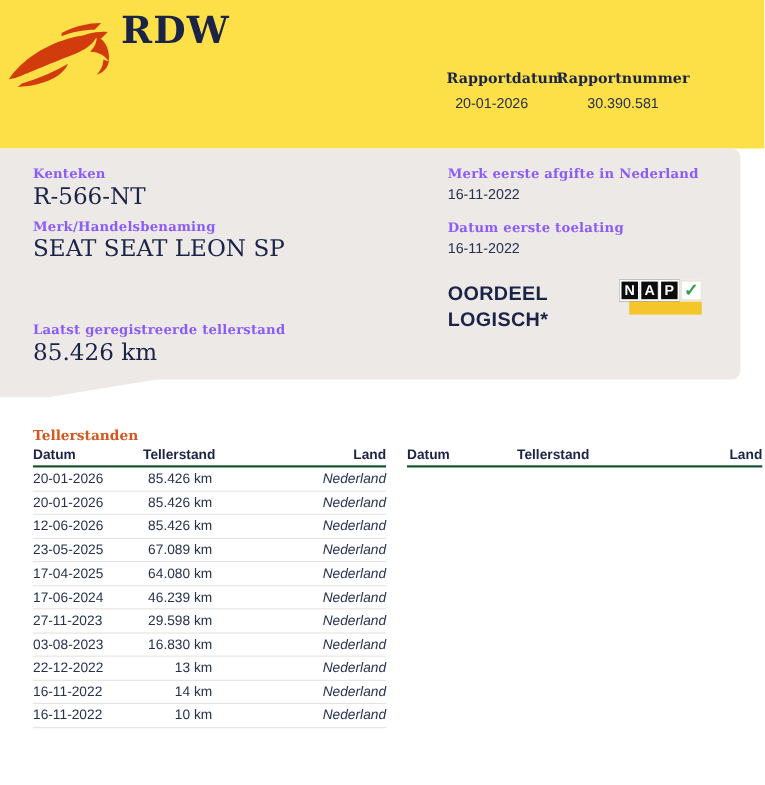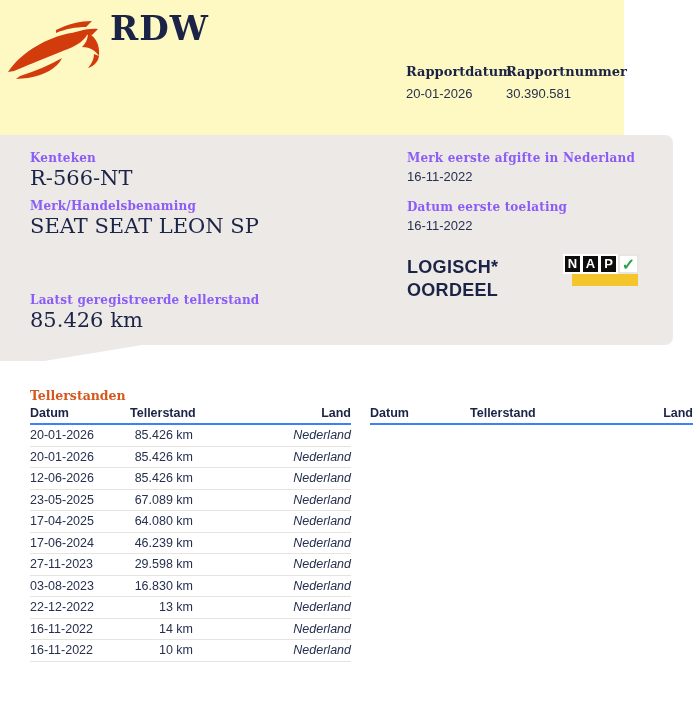--- a/index.html
+++ b/index.html
@@ -2,21 +2,21 @@
 <html><head>
 <meta charset="utf-8">
 <style>
   * { margin:0; padding:0; box-sizing:border-box; }
   html,body { width:695px; height:714px; background:#ffffff; overflow:hidden; }
   body { font-family:"Liberation Sans", sans-serif; position:relative; }
 
   .serif { font-family:"DejaVu Serif","Liberation Serif",serif; }
 
   
-  .header { position:absolute; left:0; top:0; width:624px; height:135px; background:#fef9c3; }
+  .header { position:absolute; left:0; top:0; width:695px; height:135px; background:#fde047;text-align:center; }
   .logo-wrap { position:absolute; left:4px; top:14px; width:98px; height:70px; }
   .logo-text { position:absolute; left:110px; top:8px; font-size:34px; font-weight:bold; color:#1b2447; letter-spacing:1px; }
   .report-title { position:absolute; left:405px; top:20px; font-size:25px; font-weight:bold; color:#d6571e; letter-spacing:0.2px; }
   .report-fields { position:absolute; left:406px; top:64px; display:flex; gap:18px; }
   .report-field .rf-label { font-size:13px; font-weight:bold; color:#1b2447; }
   .report-field .rf-value { font-size:13px; color:#27304f; margin-top:7px; font-family:"Liberation Sans",sans-serif; }
   .report-field:first-child { width:82px; }
 
   
   .panel { position:absolute; left:0; top:135px; width:673px; height:210px; background:#ece9e7; border-radius:0 8px 8px 0; }
@@ -49,21 +49,21 @@
   .nap-p { left:36px; }
   .nap-check { position:absolute; left:55px; top:4px; width:21px; height:20px; background:#ffffff; border:2px solid #e9e6e2;
                color:#2fa14c; font-weight:bold; font-size:16px; text-align:center; line-height:17px; }
 
   
   .tables-heading { position:absolute; left:30px; top:388px; font-size:12.5px; font-weight:bold; color:#d6571e; }
   .table { position:absolute; top:406px; }
   .table-left  { left:30px;  width:321px; }
   .table-right { left:370px; width:323px; }
   .thead { display:grid; grid-template-columns:100px 95px 1fr; align-items:end;
-           border-bottom:2px solid #3b82f6; padding-bottom:4px; height:19px; }
+           border-bottom:2px solid #14532d; padding-bottom:4px; height:19px; }
   .thead .hcell { font-size:12.5px; font-weight:bold; color:#1b2447; }
   .thead .hcell.h2 { text-align:left; }
   .thead .hcell.h3 { text-align:right; }
   .trow { display:grid; grid-template-columns:100px 95px 1fr; height:21.5px; align-items:center;
           border-bottom:1px solid #e7e3df; }
   .tcell { font-size:12.5px; color:#27304f; }
   .tcell.c1 { text-align:right; padding-right:32px; }
   .tcell.c2 { text-align:right;font-style:italic; }
 </style>
 </head>
@@ -112,22 +112,22 @@
 <div class="field-label serif teller-label">Laatst geregistreerde tellerstand</div>
 <div class="field-value serif teller-value">85.426 km</div>
 
 <div class="field-label serif afgifte-label">Merk eerste afgifte in Nederland</div>
 <div class="afgifte-value">16-11-2022</div>
 
 <div class="field-label serif toelating-label">Datum eerste toelating</div>
 <div class="toelating-value">16-11-2022</div>
 
 <div class="verdict">
+  <div>OORDEEL</div>
   <div>LOGISCH*</div>
-  <div>OORDEEL</div>
 </div>
 
 <div class="nap">
   <div class="nap-yellow"></div>
   <div class="nap-tile nap-n">N</div>
   <div class="nap-tile nap-a">A</div>
   <div class="nap-tile nap-p">P</div>
   <div class="nap-check">✓</div>
 </div>
 

